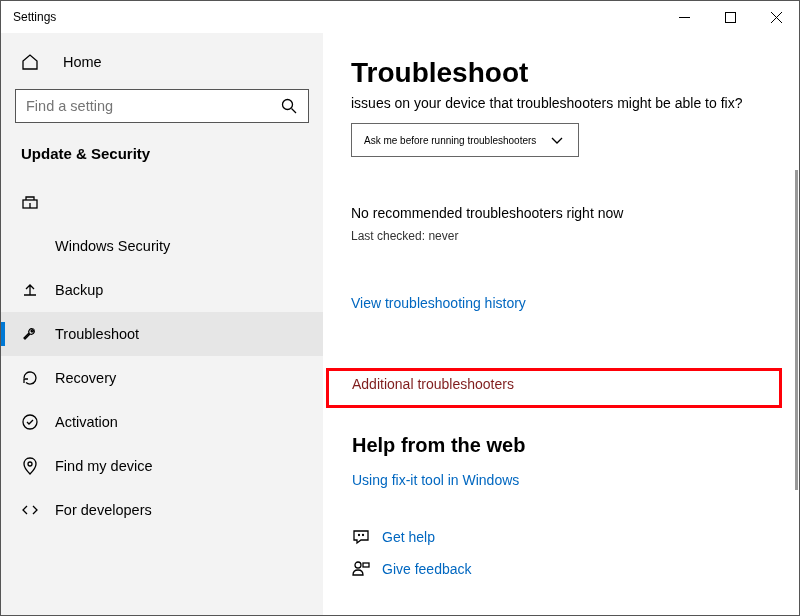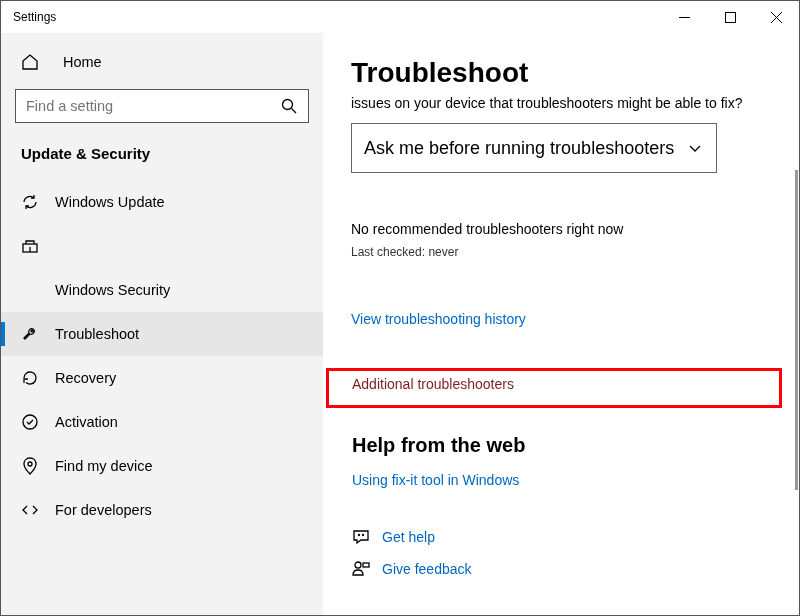--- a/index.html
+++ b/index.html
@@ -86,24 +86,24 @@
   font-weight: 600;
   margin-bottom: 6px;
 }
 .content .subtitle {
   font-size: 14px;
   margin-bottom: 12px;
 }
 .dropdown {
   display: inline-flex; align-items: center;
   border: 1px solid #666;
-  height: 50px;
+  height: 34px;
   padding: 0 12px;
   gap: 12px;
-  font-size: 18px;
+  font-size: 10px;
   margin-bottom: 48px;
 }
 .status-main { font-size: 14px; margin-bottom: 8px; }
 .status-sub { font-size: 12px; color: #333; margin-bottom: 52px; }
 .link {
   color: #0067c0;
   font-size: 14px;
   display: block;
   margin-bottom: 18px;
 }
@@ -203,41 +203,40 @@
               <line x1="11.5" y1="11.5" x2="16" y2="16"></line>
             </svg>
         </span>
       </div>
     </div>
     <div class="section-header">Update &amp; Security</div>
 
     <div class="nav-item">
       <span class="icon">
           <svg viewBox="0 0 18 18">
-            <path d="M3 9a6 6 0 0 1 10-4M15 9a6 6 0 0 1-10 4"></path>
-            <path d="M13 2v3h-3M5 16v-3h3"></path>
-          </svg>
-        </span>
-      <span>Windows Update</span>
-    </div>
-    <div class="nav-item">
-      <span class="icon">
-          <svg viewBox="0 0 18 18">
             <rect x="2" y="7" width="14" height="8"></rect>
             <path d="M5 7V4h8v3M9 15v-5"></path>
           </svg>
         </span>
     </div>
     <div class="nav-item">
       <span class="icon">
           <svg viewBox="0 0 18 18" fill="#000">
             <path d="M9 1 L15 3 V8 C15 12 12 15 9 17 C6 15 3 12 3 8 V3 Z" stroke="none"></path>
           </svg>
         </span>
       <span>Windows Security</span>
+    </div>
+    <div class="nav-item">
+      <span class="icon">
+          <svg viewBox="0 0 18 18">
+            <path d="M9 14V4M5 8l4-4 4 4M3 14h12"></path>
+          </svg>
+        </span>
+      <span>Backup</span>
     </div>
     <div class="nav-item selected">
       <span class="icon">
           <svg viewBox="0 0 18 18">
             <path d="M13 5a3 3 0 0 1-4 4L4 14l-1-1 5-5a3 3 0 0 1 4-4l-2 2 1 1z"></path>
           </svg>
         </span>
       <span>Troubleshoot</span>
     </div>
     <div class="nav-item">

